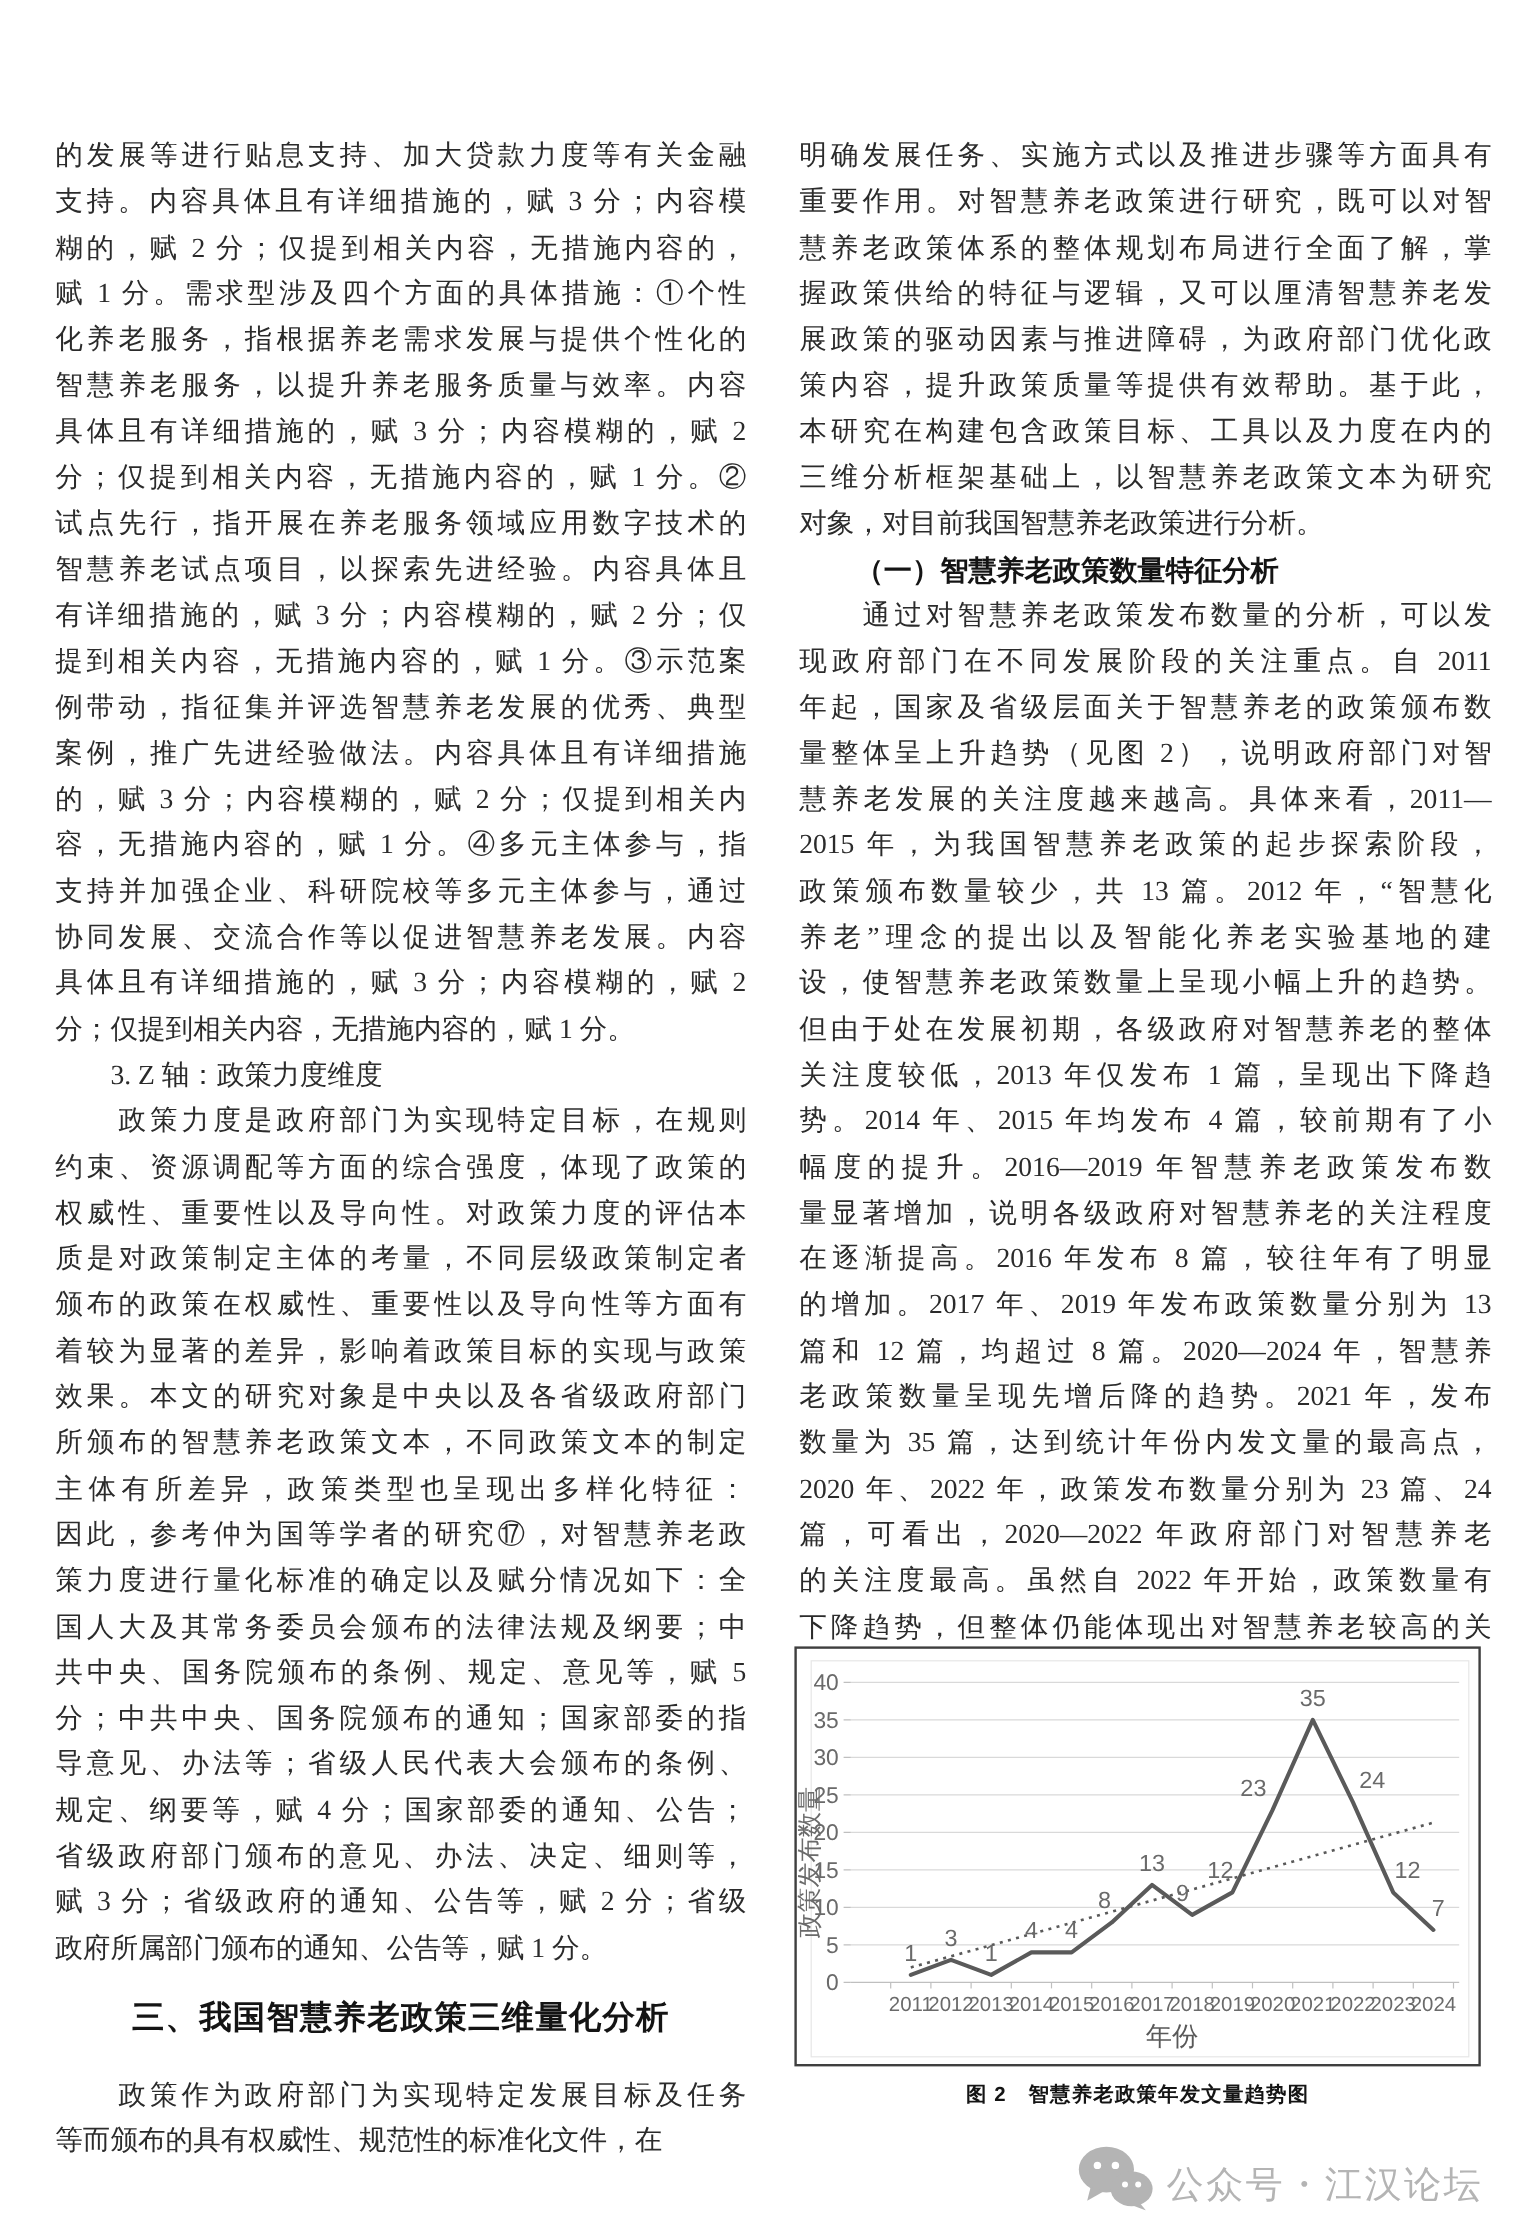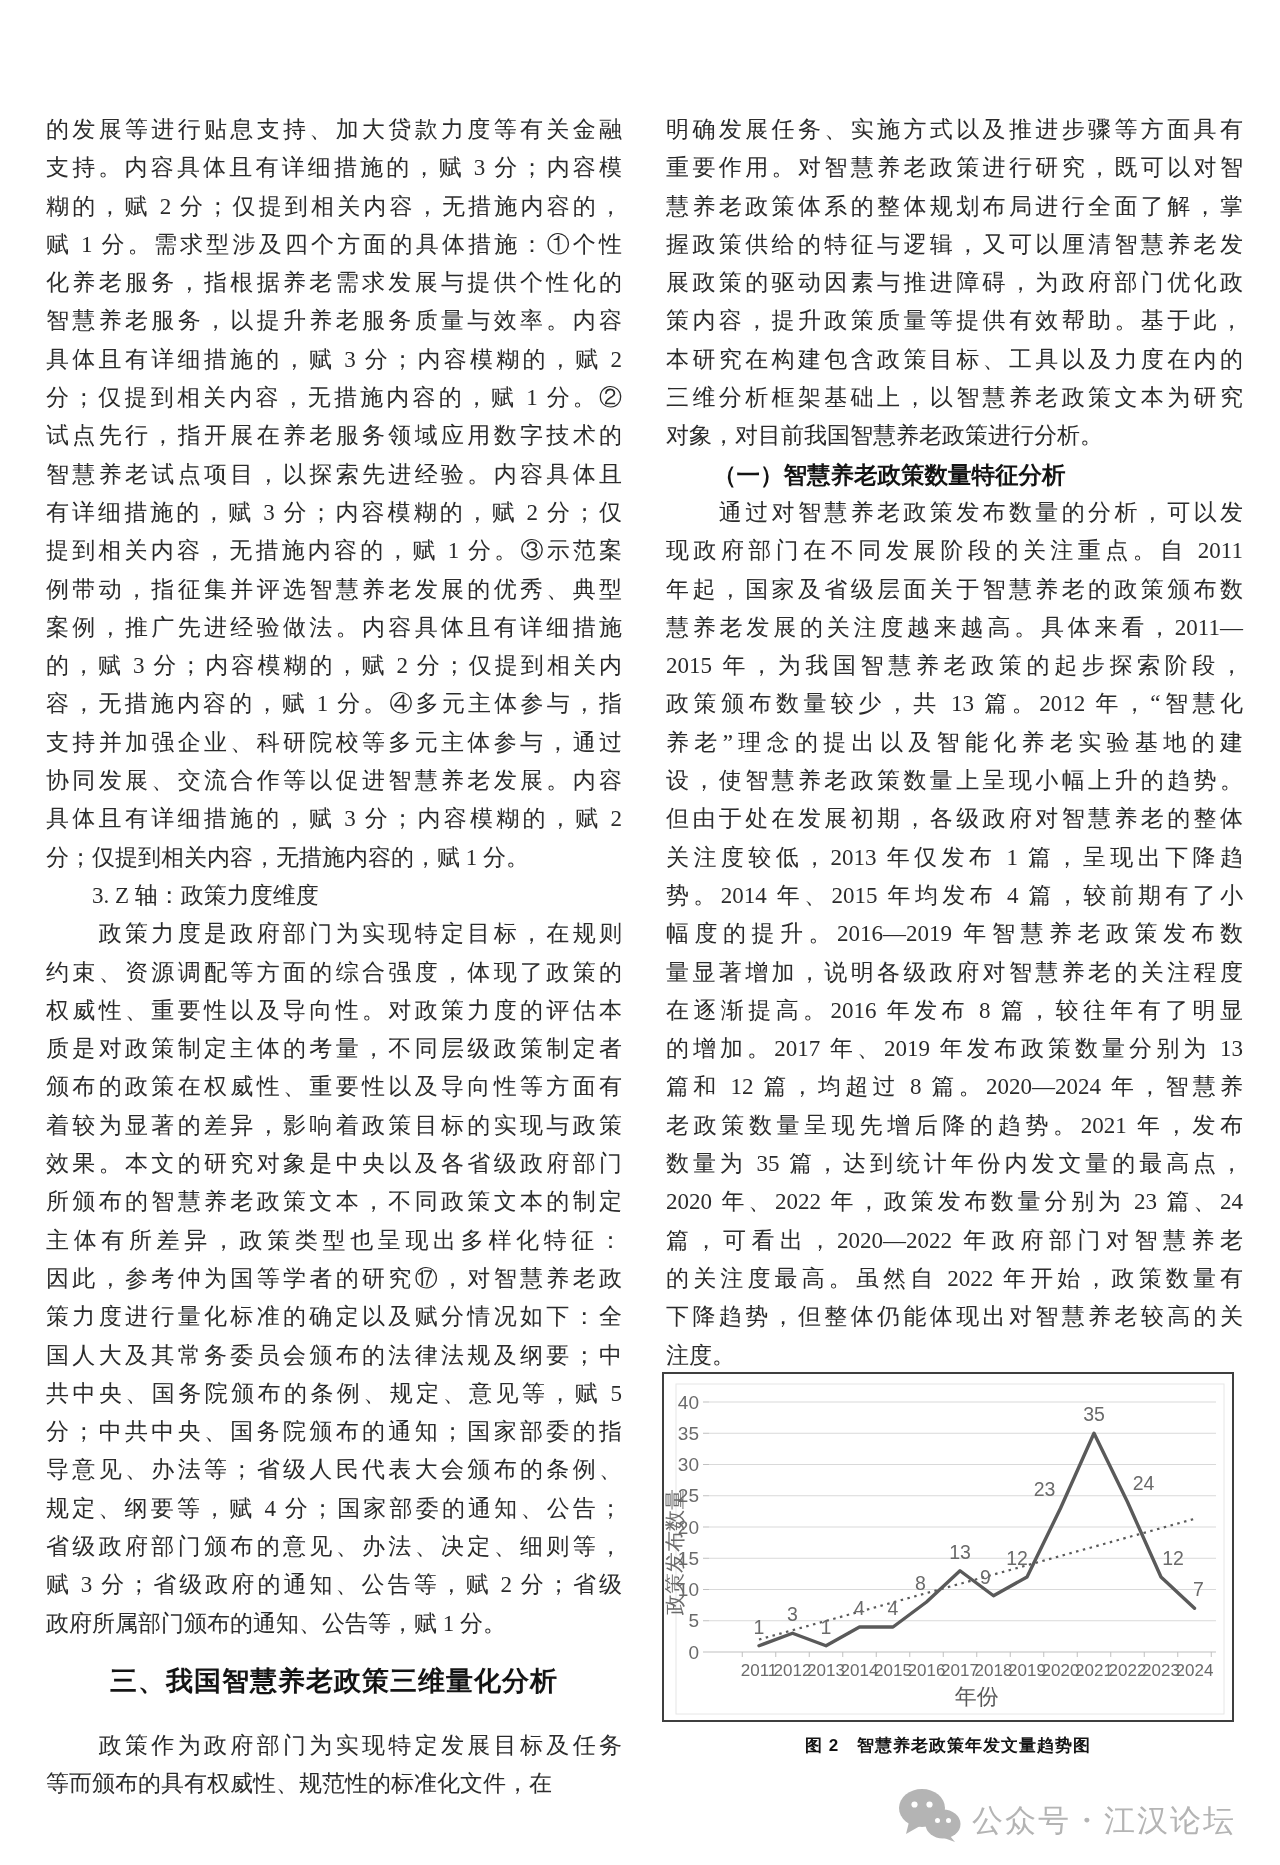--- a/index.html
+++ b/index.html
@@ -111,20 +111,21 @@
         <div class="tline">策内容，提升政策质量等提供有效帮助。基于此，</div>
         <div class="tline">本研究在构建包含政策目标、工具以及力度在内的</div>
         <div class="tline">三维分析框架基础上，以智慧养老政策文本为研究</div>
         <div class="tline last">对象，对目前我国智慧养老政策进行分析。</div>
       </div>
     <div class="tline sans-sub" style="text-align-last:left;">　　（一）智慧养老政策数量特征分析</div>
     <div>
         <div class="tline">　　通过对智慧养老政策发布数量的分析，可以发</div>
         <div class="tline">现政府部门在不同发展阶段的关注重点。自 2011</div>
         <div class="tline">年起，国家及省级层面关于智慧养老的政策颁布数</div>
+        <div class="tline">量整体呈上升趋势（见图 2），说明政府部门对智</div>
         <div class="tline">慧养老发展的关注度越来越高。具体来看，2011—</div>
         <div class="tline">2015 年，为我国智慧养老政策的起步探索阶段，</div>
         <div class="tline">政策颁布数量较少，共 13 篇。2012 年，“智慧化</div>
         <div class="tline">养老”理念的提出以及智能化养老实验基地的建</div>
         <div class="tline">设，使智慧养老政策数量上呈现小幅上升的趋势。</div>
         <div class="tline">但由于处在发展初期，各级政府对智慧养老的整体</div>
         <div class="tline">关注度较低，2013 年仅发布 1 篇，呈现出下降趋</div>
         <div class="tline">势。2014 年、2015 年均发布 4 篇，较前期有了小</div>
         <div class="tline">幅度的提升。2016—2019 年智慧养老政策发布数</div>
         <div class="tline">量显著增加，说明各级政府对智慧养老的关注程度</div>

